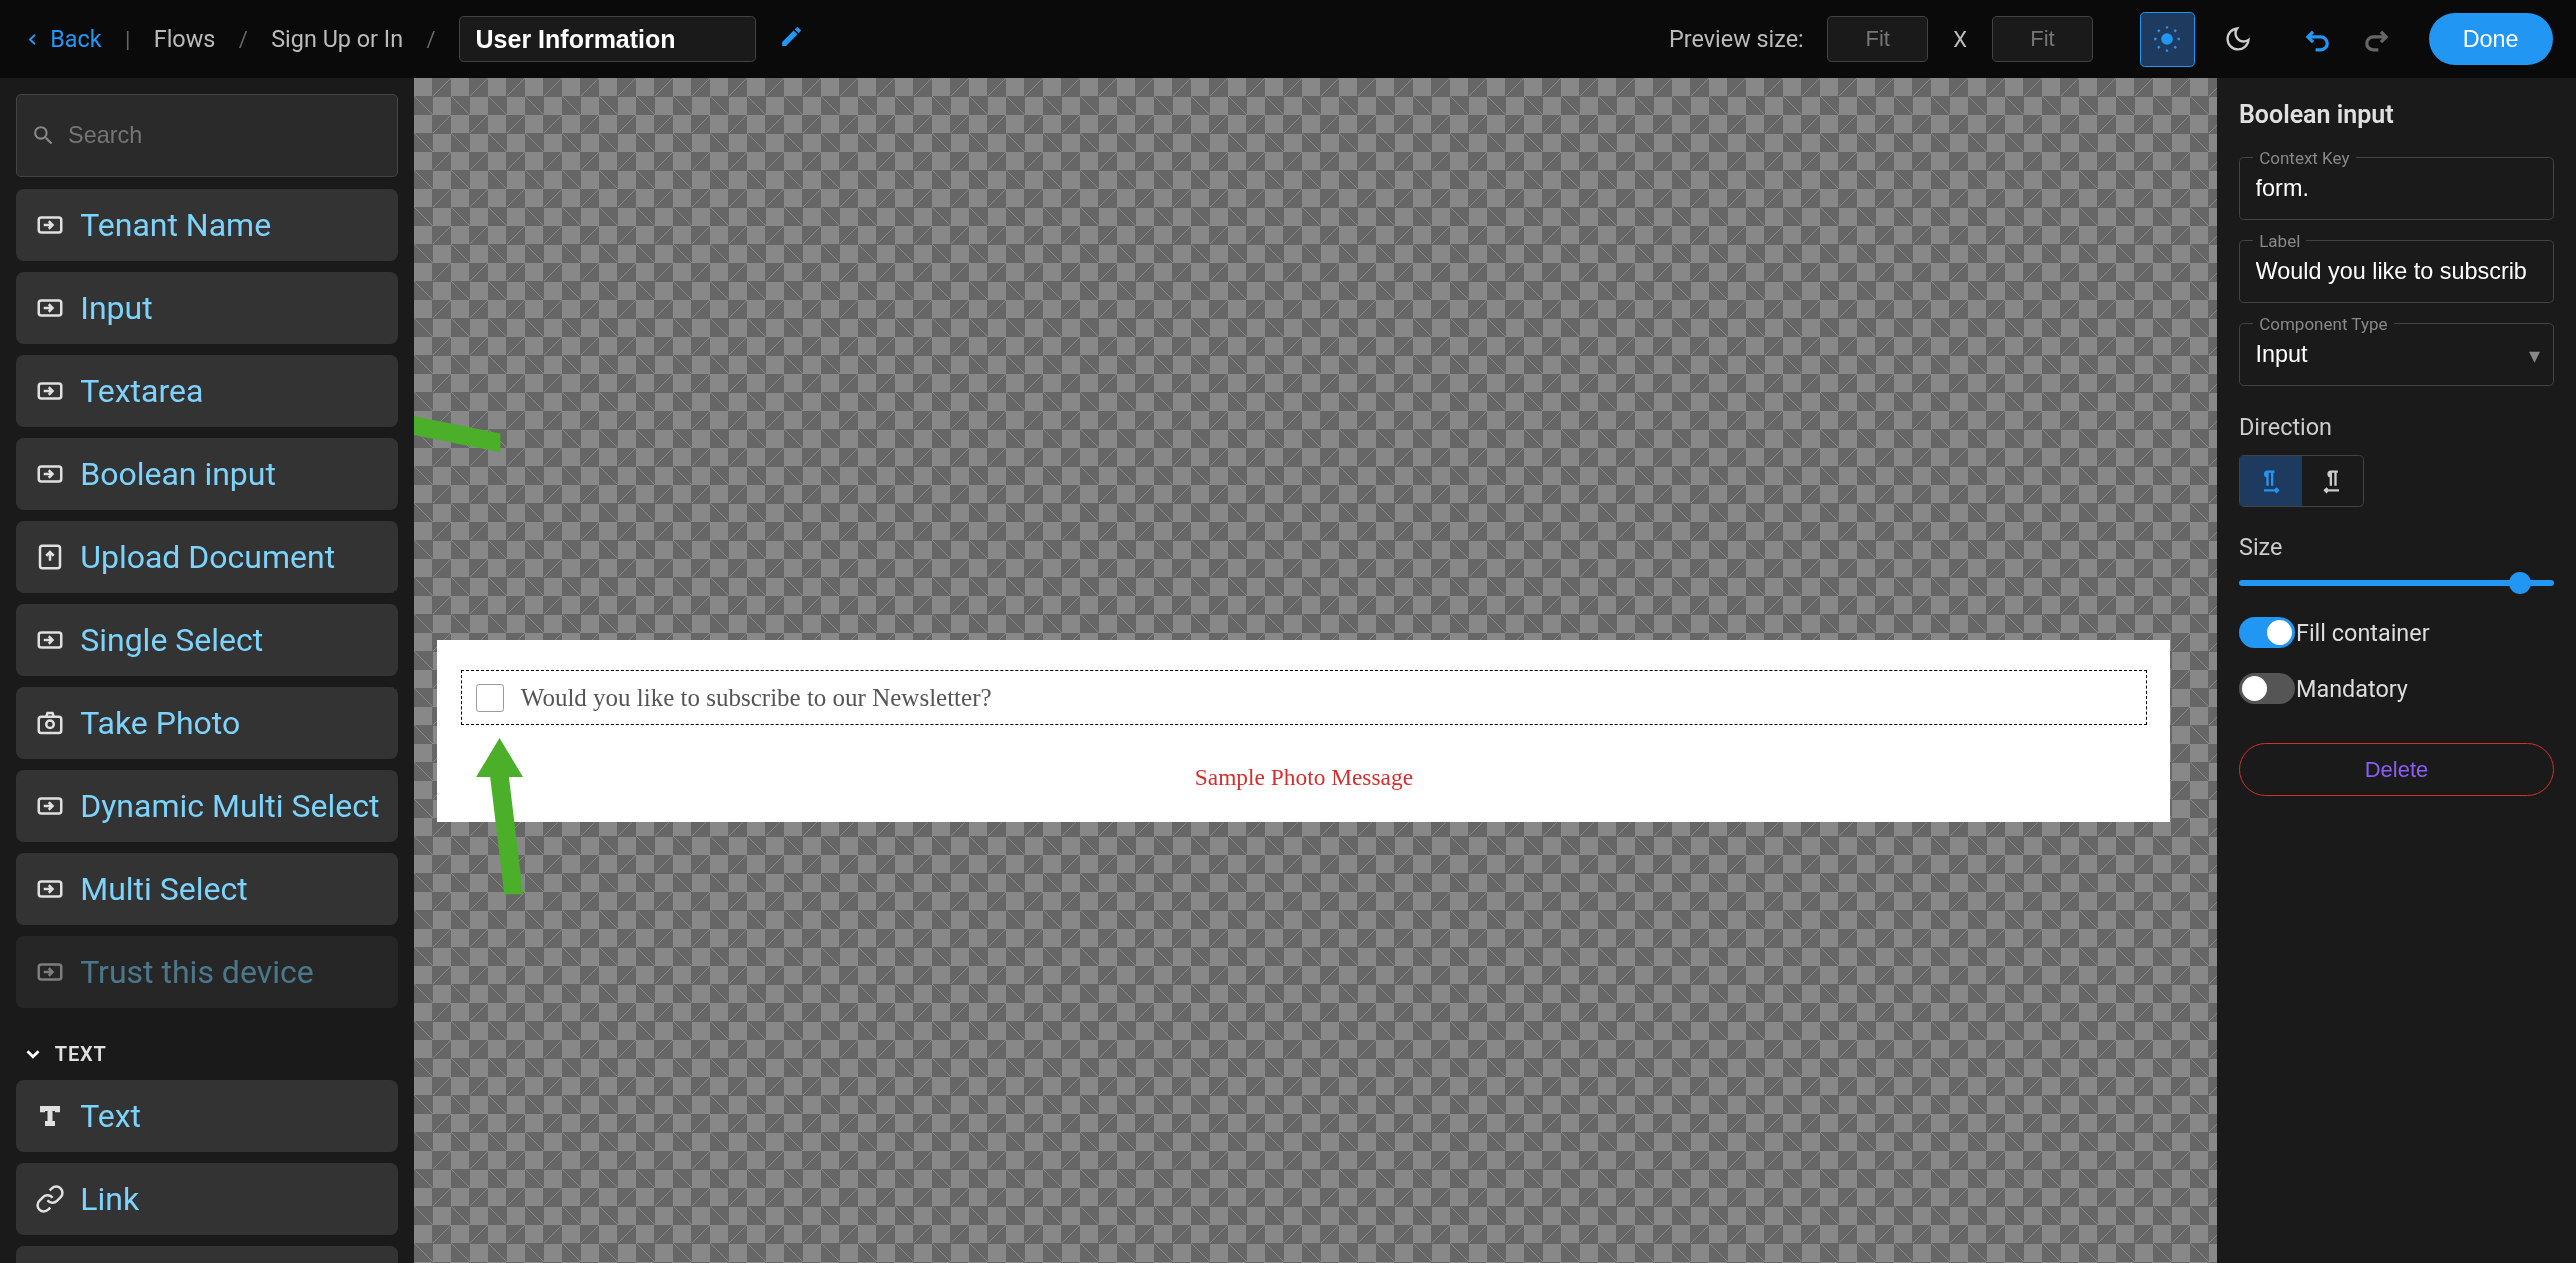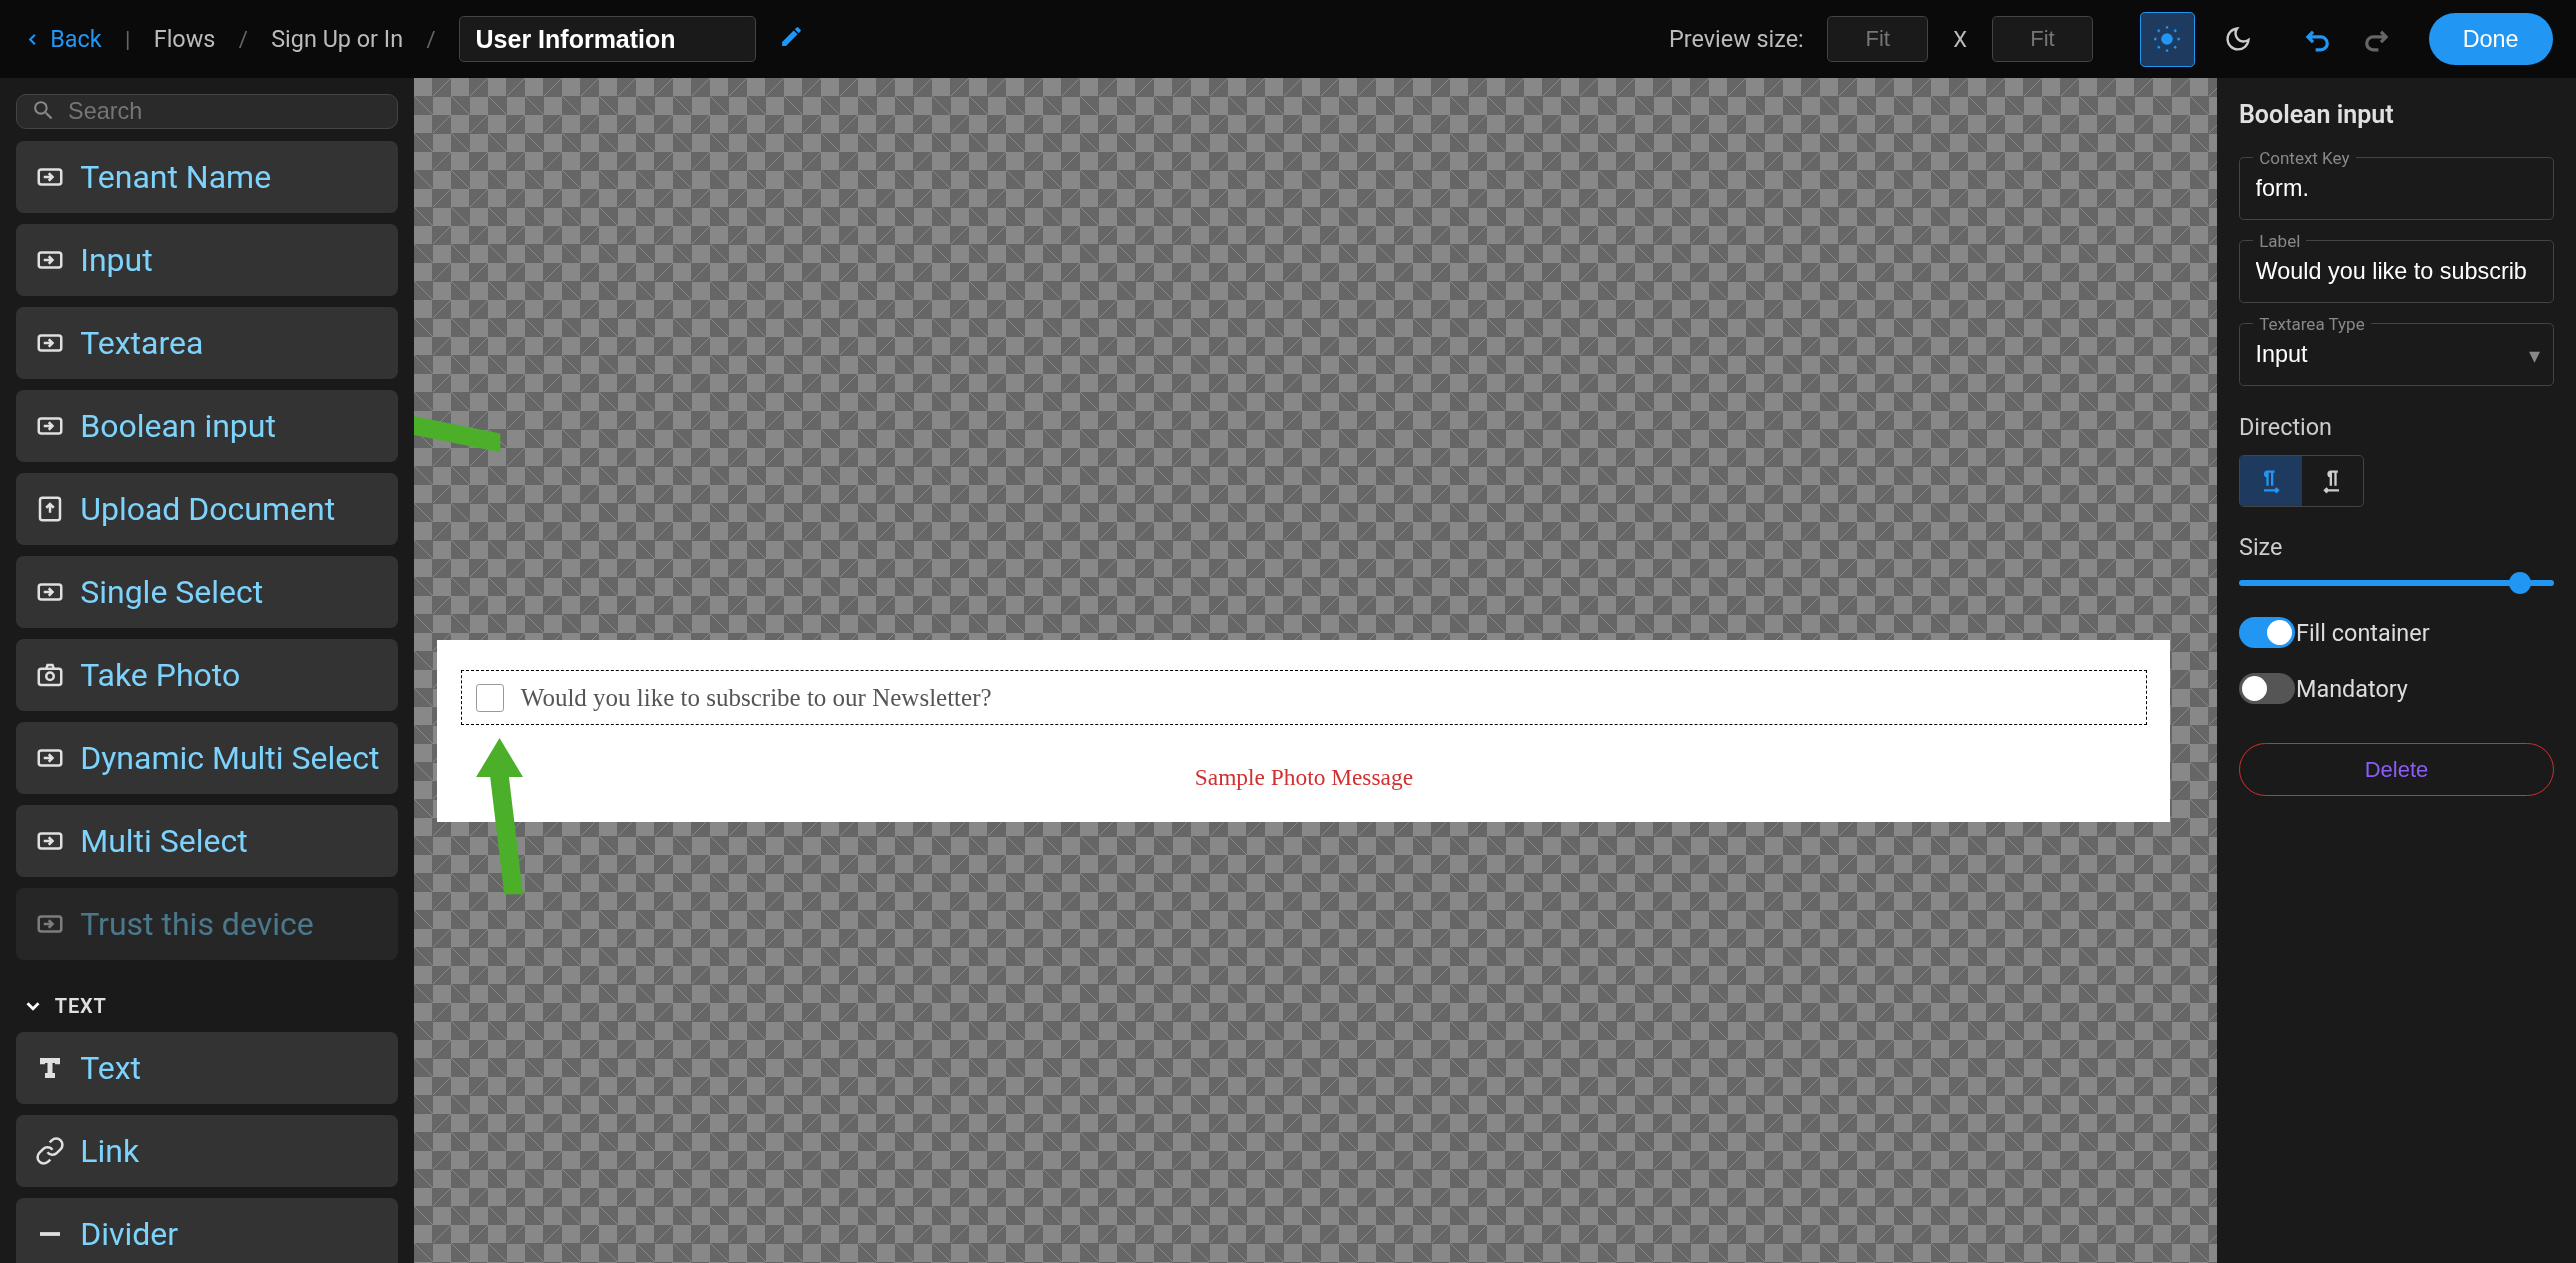--- a/index.html
+++ b/index.html
@@ -97,25 +97,25 @@
 
   
   .sidebar {
     width: 414px;
     background: #1a1a1a;
     padding: 15.6px;
     overflow-y: auto;
   }
   .search-box {
     display: flex;
-    align-items: flex-start;
+    align-items: center;
     background: #2a2a2a;
     border: 0.8px solid #444;
-    border-radius: 10px;
-    padding: 3px 14px;
+    border-radius: 5px;
+    padding: 27px 14px;
     margin-bottom: 12.5px;
   }
   .search-box svg { width: 25px; height: 25px; fill: #888; margin-right: 12.5px; }
   .search-box input {
     background: transparent;
     border: none;
     color: #e0e0e0;
     font-size: 23.4px;
     flex: 1;
     outline: none;
@@ -520,21 +520,21 @@
       <span class="field-label-float">Context Key</span>
       <input class="field-input" value="form." style="">
     </div>
 
     <div class="field-group">
       <span class="field-label-float">Label</span>
       <input class="field-input" value="Would you like to subscrib" style="">
     </div>
 
     <div class="field-group select-wrapper">
-      <span class="field-label-float">Textarea Type</span>
+      <span class="field-label-float">Component Type</span>
       <input class="field-input" readonly="" value="Input" style="">
       <span class="select-caret">▾</span>
     </div>
 
     <div class="section-label">Direction</div>
     <div class="direction-toggle">
       <div class="dir-btn active">
         <svg viewBox="0 0 24 24" fill="none" stroke="#2196f3" stroke-width="2">
             <path d="M9 4v12M13 4v12M9 4h6M9 8a2 2 0 110-4M6 20h12M16 18l2 2-2 2"></path>
           </svg>

